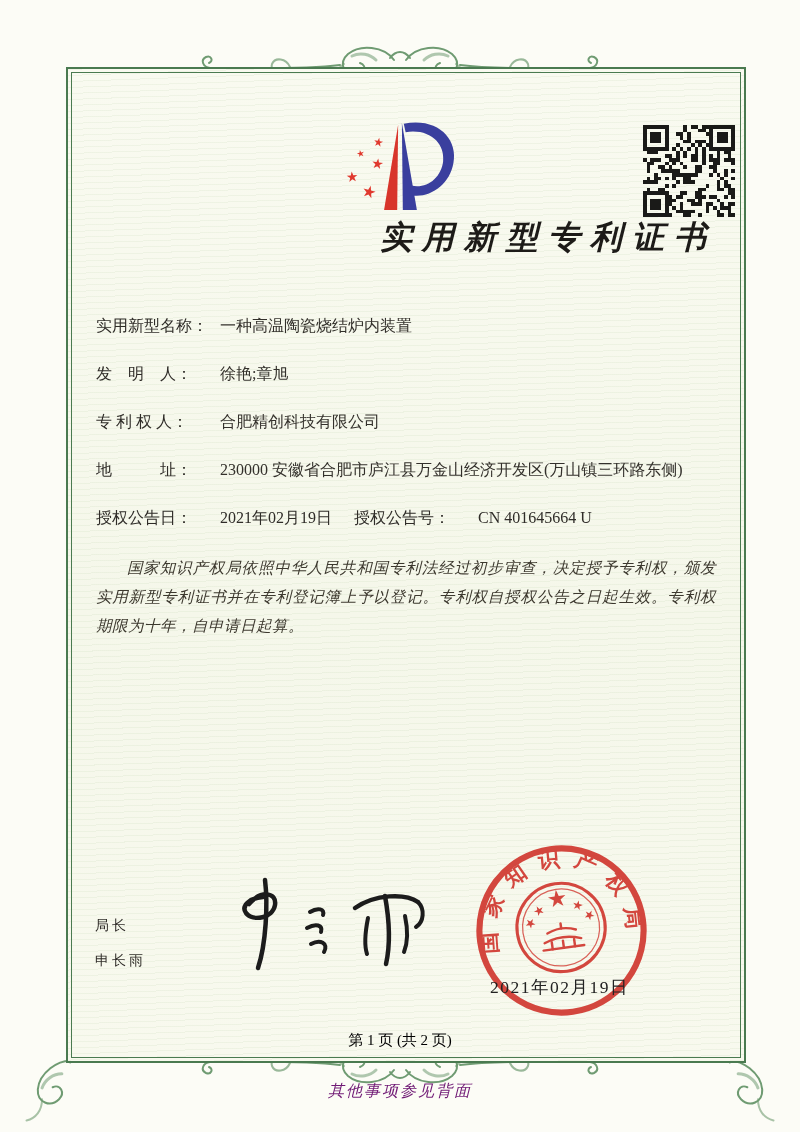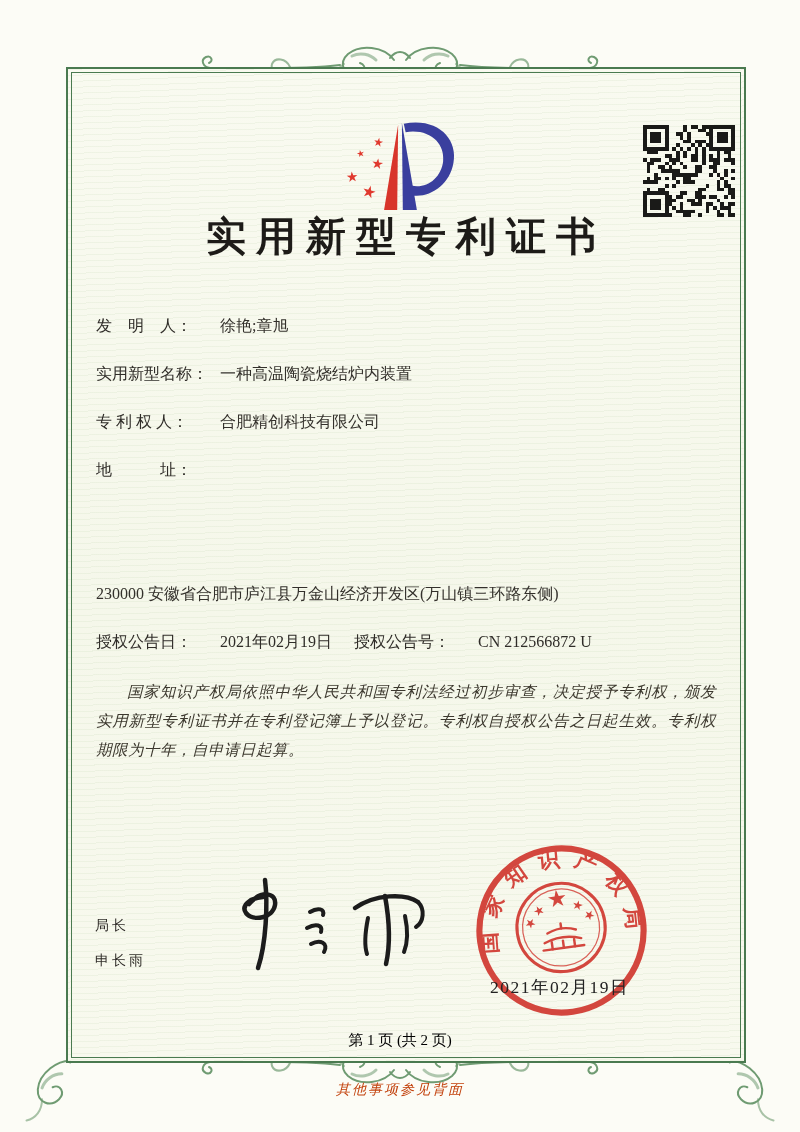--- a/index.html
+++ b/index.html
@@ -21,41 +21,41 @@
     z-index:2;
   }
   .frame::after{
     content:"";position:absolute;inset:3px;border:1px solid #4a7a50;pointer-events:none;
   }
   .certno{font-size:17px;letter-spacing:1px;color:#33302b;}
   .logo{position:absolute;left:257px;top:40px;width:150px;height:125px;}
   .qr{position:absolute;right:9px;top:56px;width:92px;height:92px;}
   .qr svg{width:92px;height:92px;shape-rendering:crispEdges;}
   .title{
-    margin:88px 0 0 0;text-align:center;font-size:40px;font-weight:700;
-    letter-spacing:10px;line-height:56px;color:#1d1b18;
+    margin:88px 0 0 0;text-align:right;font-size:32px;font-weight:700;
+    letter-spacing:10px;line-height:56px;color:#1d1b18;font-style:italic;
   }
   .rows{margin-top:48px;font-size:16px;}
   .row{display:flex;line-height:25px;margin-bottom:23px;}
   .lbl{flex:0 0 124px;white-space:pre;color:#2f2c28;}
   .val{flex:1;color:#33302b;}
-  .row.address{flex-direction:column;}
+  .row.address{}
   .row.grant .lbl2{margin-left:22px;white-space:pre;}
   .law{
     font-style:italic;font-size:15.5px;line-height:29px;letter-spacing:0.5px;
     color:#3c382e;text-indent:2em;text-align:justify;margin:12px 0 0 0;
   }
   .director{position:absolute;left:95px;top:908px;font-size:14px;line-height:35px;letter-spacing:3px;z-index:3;}
   .signature{position:absolute;left:213px;top:872px;width:215px;height:108px;z-index:3;}
   .seal{position:absolute;left:464px;top:833px;width:195px;height:195px;z-index:3;}
   .issue-date{position:absolute;left:490px;top:975px;font-size:17.5px;letter-spacing:1.5px;color:#222;z-index:4;}
   .pageno{position:absolute;left:0;right:0;top:1031px;text-align:center;font-size:15px;color:#000000;z-index:3;}
   .backnote{
-    position:absolute;left:0;right:0;top:1081px;text-align:center;font-size:14px;
-    font-style:italic;letter-spacing:2px;color:#c2410c;z-index:3;
+    position:absolute;left:0;right:0;top:1081px;text-align:center;font-size:16px;
+    font-style:italic;letter-spacing:2px;color:#701a75;z-index:3;
   }
 </style>
 </head>
 <body>
 
 <svg class="deco" viewBox="0 0 800 1132">
   <defs>
     <g id="scrolls" stroke="#6f9b72" fill="none" stroke-width="2" stroke-linecap="round">
       <path d="M-6,4 C-16,-10 -40,-12 -52,-2 C-62,7 -56,20 -44,20 C-35,20 -32,10 -40,7"></path>
       <path d="M6,4 C16,-10 40,-12 52,-2 C62,7 56,20 44,20 C35,20 32,10 40,7"></path>
@@ -392,40 +392,40 @@
         <rect x="20" y="24" width="1" height="1"></rect>
         <rect x="21" y="24" width="1" height="1"></rect>
         <rect x="23" y="24" width="1" height="1"></rect>
         <rect x="24" y="24" width="1" height="1"></rect>
       </svg></div>
 
   <h1 class="title">实用新型专利证书</h1>
 
   <div class="rows">
     <div class="row">
+      <span class="lbl">实用新型名称：</span>
+      <span class="val">一种高温陶瓷烧结炉内装置</span>
+    </div>
+    <div class="row">
       <span class="lbl">发　明　人：</span>
       <span class="val">徐艳;章旭</span>
-    </div>
-    <div class="row">
-      <span class="lbl">实用新型名称：</span>
-      <span class="val">一种高温陶瓷烧结炉内装置</span>
     </div>
     <div class="row">
       <span class="lbl">专 利 权 人：</span>
       <span class="val">合肥精创科技有限公司</span>
     </div>
     <div class="row address">
       <span class="lbl">地　　　址：</span>
       <span class="val">230000 安徽省合肥市庐江县万金山经济开发区(万山镇三环路东侧)</span>
     </div>
     <div class="row grant">
       <span class="lbl">授权公告日：</span>
       <span>2021年02月19日</span>
       <span class="lbl lbl2">授权公告号：</span>
-      <span>CN 212566872 U</span>
+      <span>CN 401645664 U</span>
     </div>
   </div>
 
   <p class="law">国家知识产权局依照中华人民共和国专利法经过初步审查，决定授予专利权，颁发实用新型专利证书并在专利登记簿上予以登记。专利权自授权公告之日起生效。专利权期限为十年，自申请日起算。</p>
 </div>
 
 <div class="director">
   <div>局长</div>
   <div>申长雨</div>
 </div>

